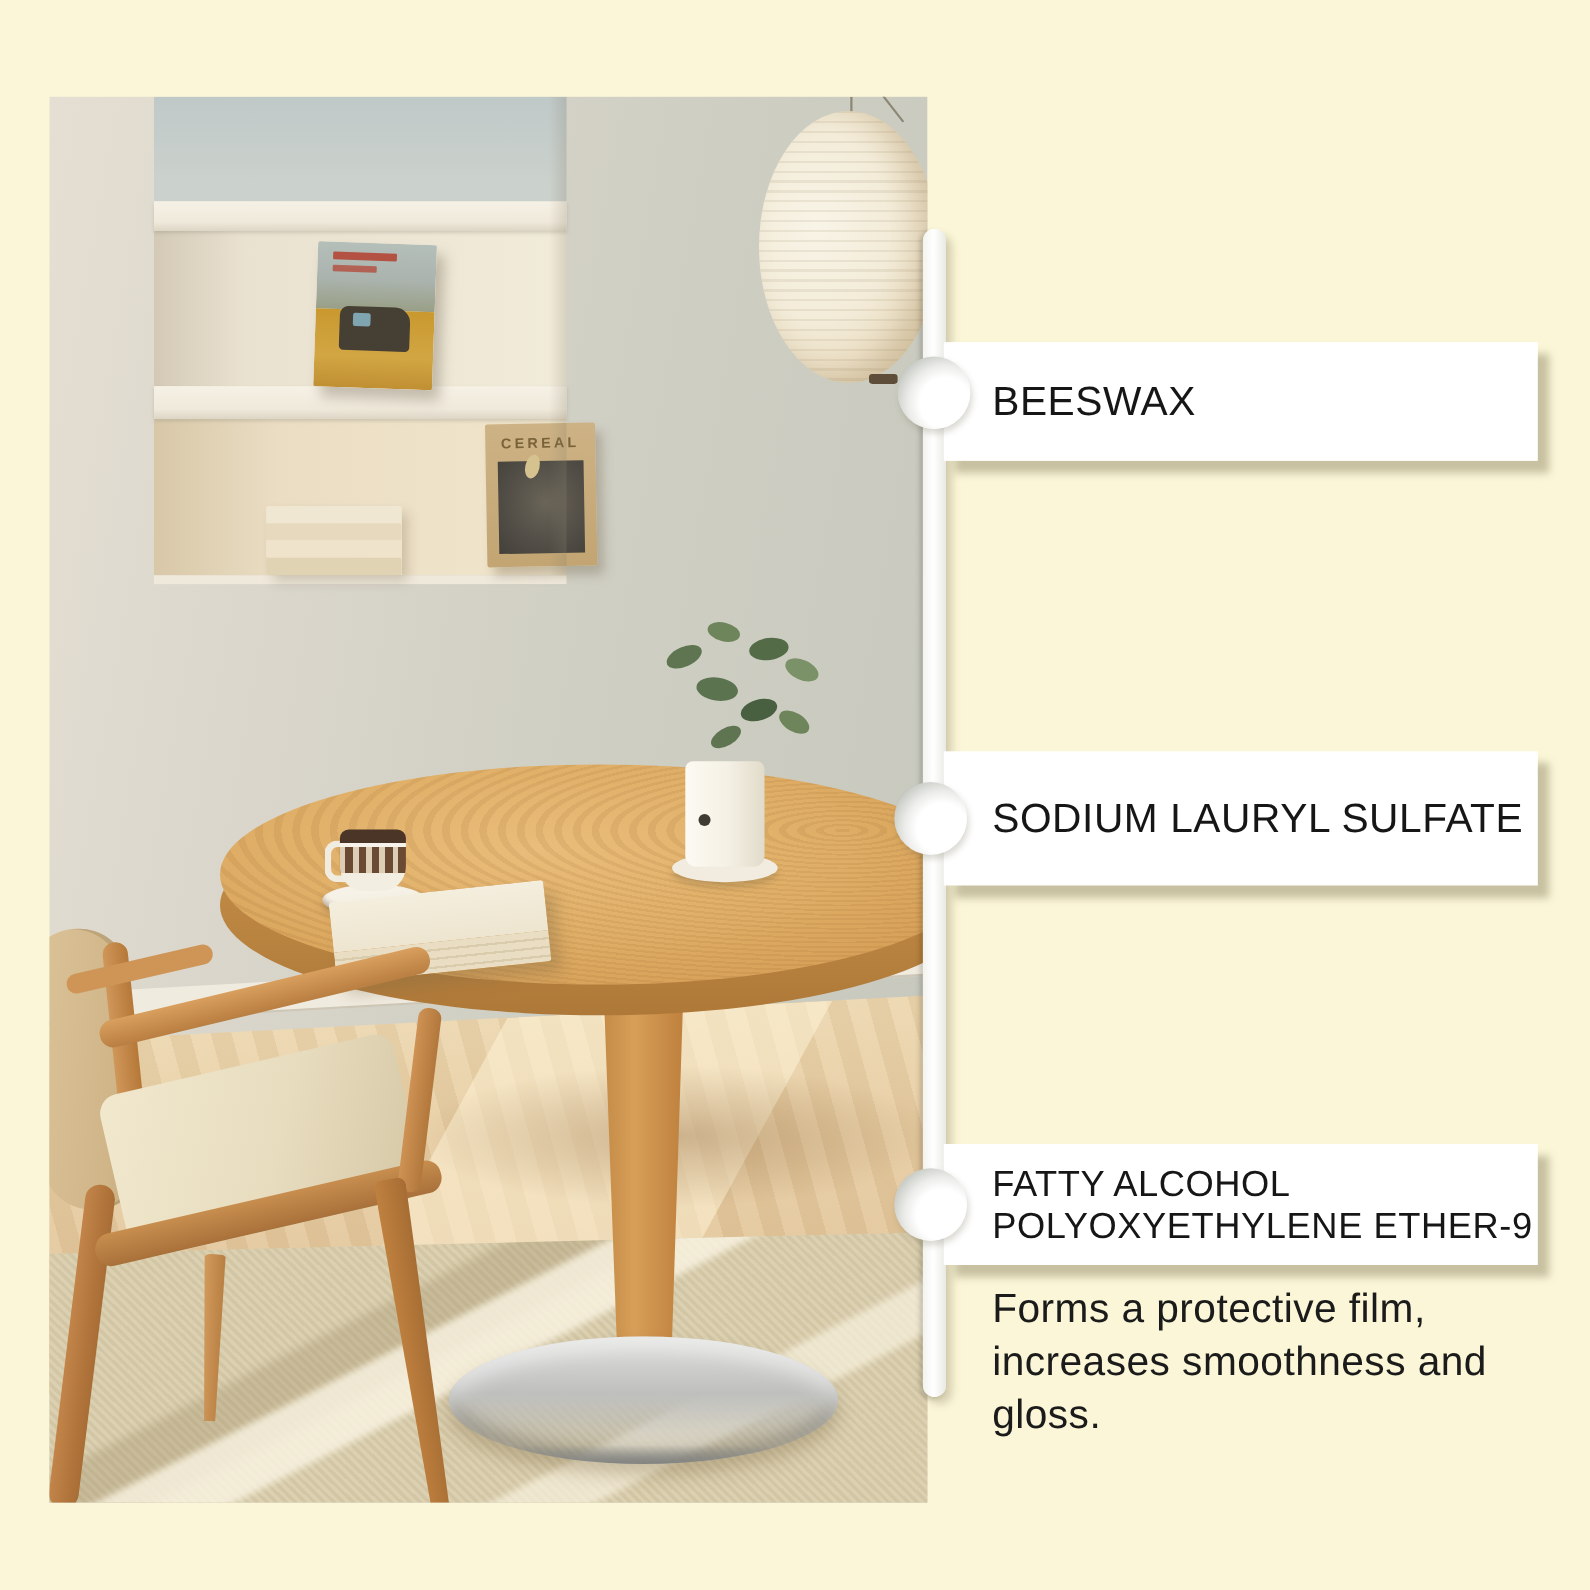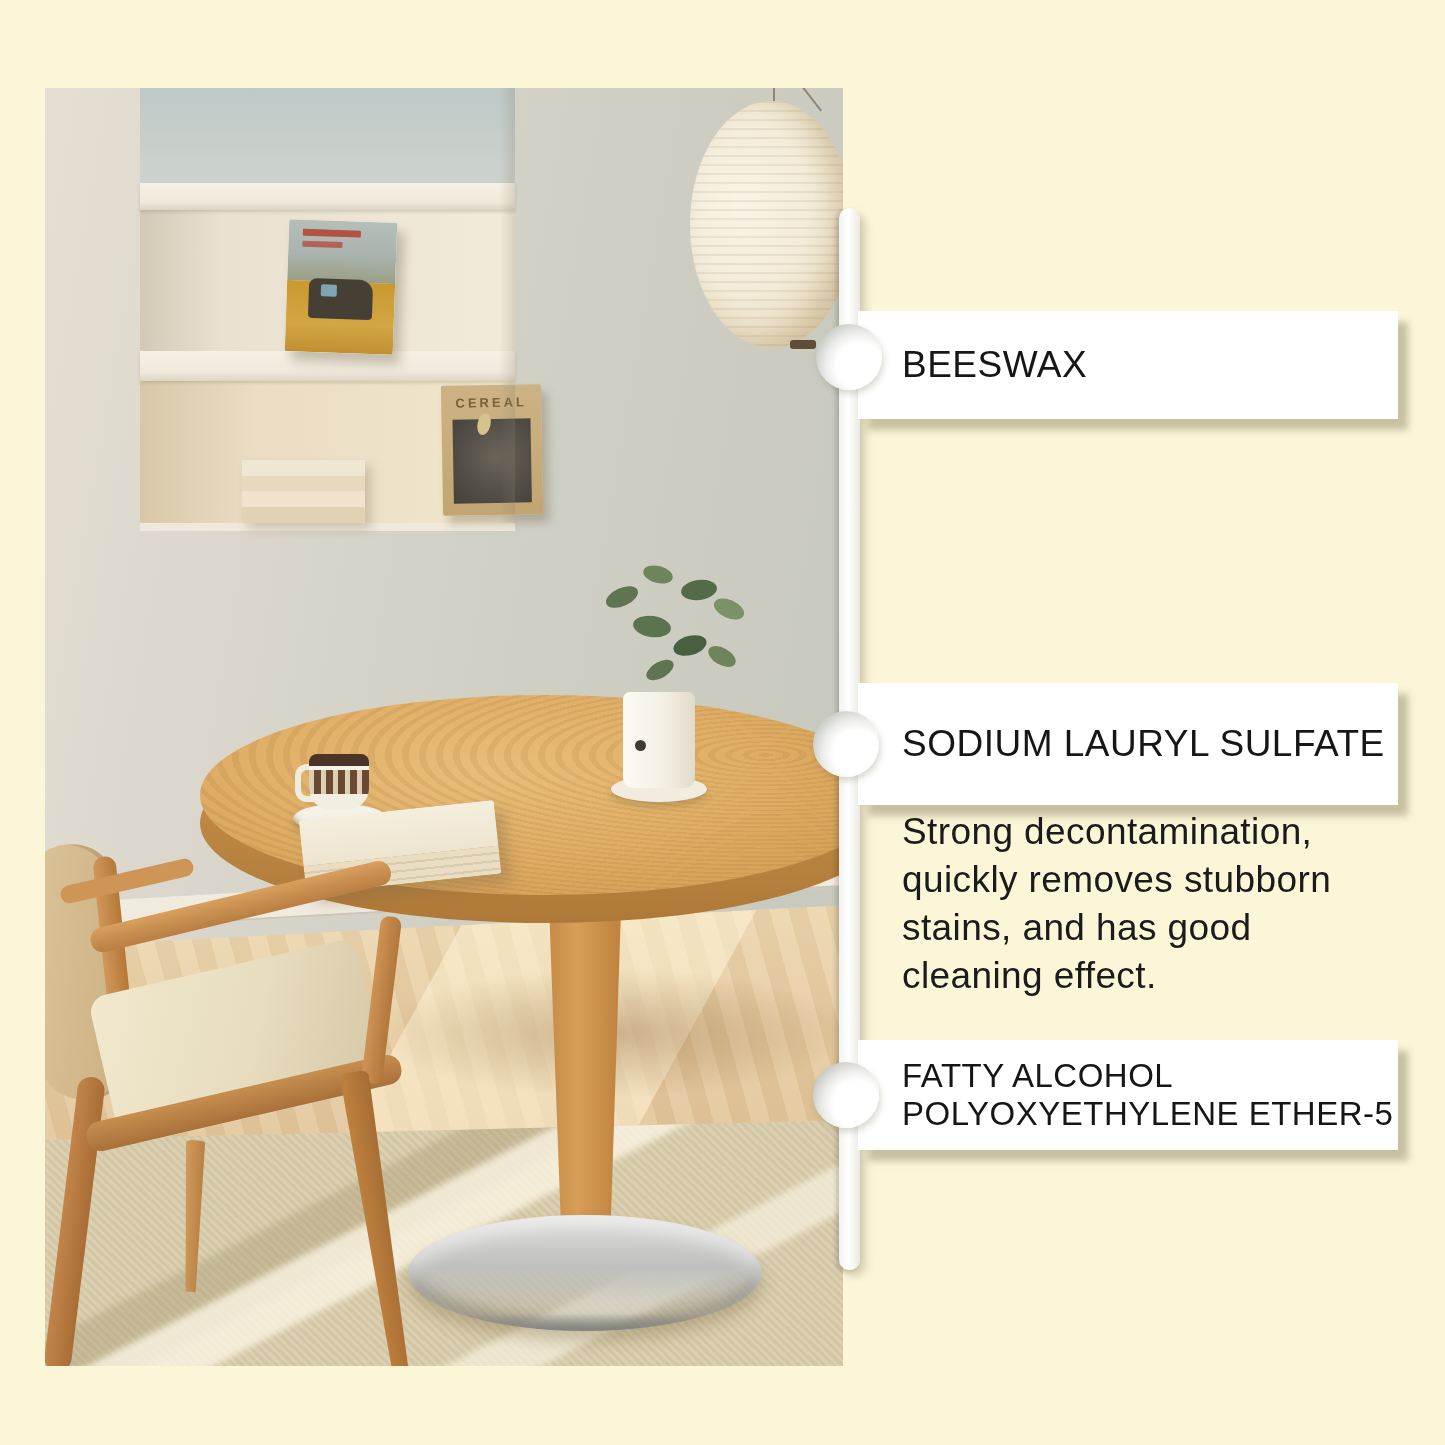--- a/index.html
+++ b/index.html
@@ -274,27 +274,26 @@
 
   <div class="connector"></div>
 
   <div class="titlebox titlebox1">
     <span>BEESWAX</span>
   </div>
 
   <div class="titlebox titlebox2">
     <span>SODIUM LAURYL SULFATE</span>
   </div>
-  <div class="desc desc2">Strong decontamination,
-quickly removes stubborn
-stains, and has good
-cleaning effect.</div>
 
   <div class="titlebox titlebox3">
     <span>FATTY ALCOHOL
-POLYOXYETHYLENE ETHER-5</span>
-  </div>
+POLYOXYETHYLENE ETHER-9</span>
+  </div>
+  <div class="desc desc3">Forms a protective film,
+increases smoothness and
+gloss.</div>
 
   <div class="sphere sphere1"></div>
   <div class="sphere sphere2"></div>
   <div class="sphere sphere3"></div>
 
 </div>
 
 </body></html>

